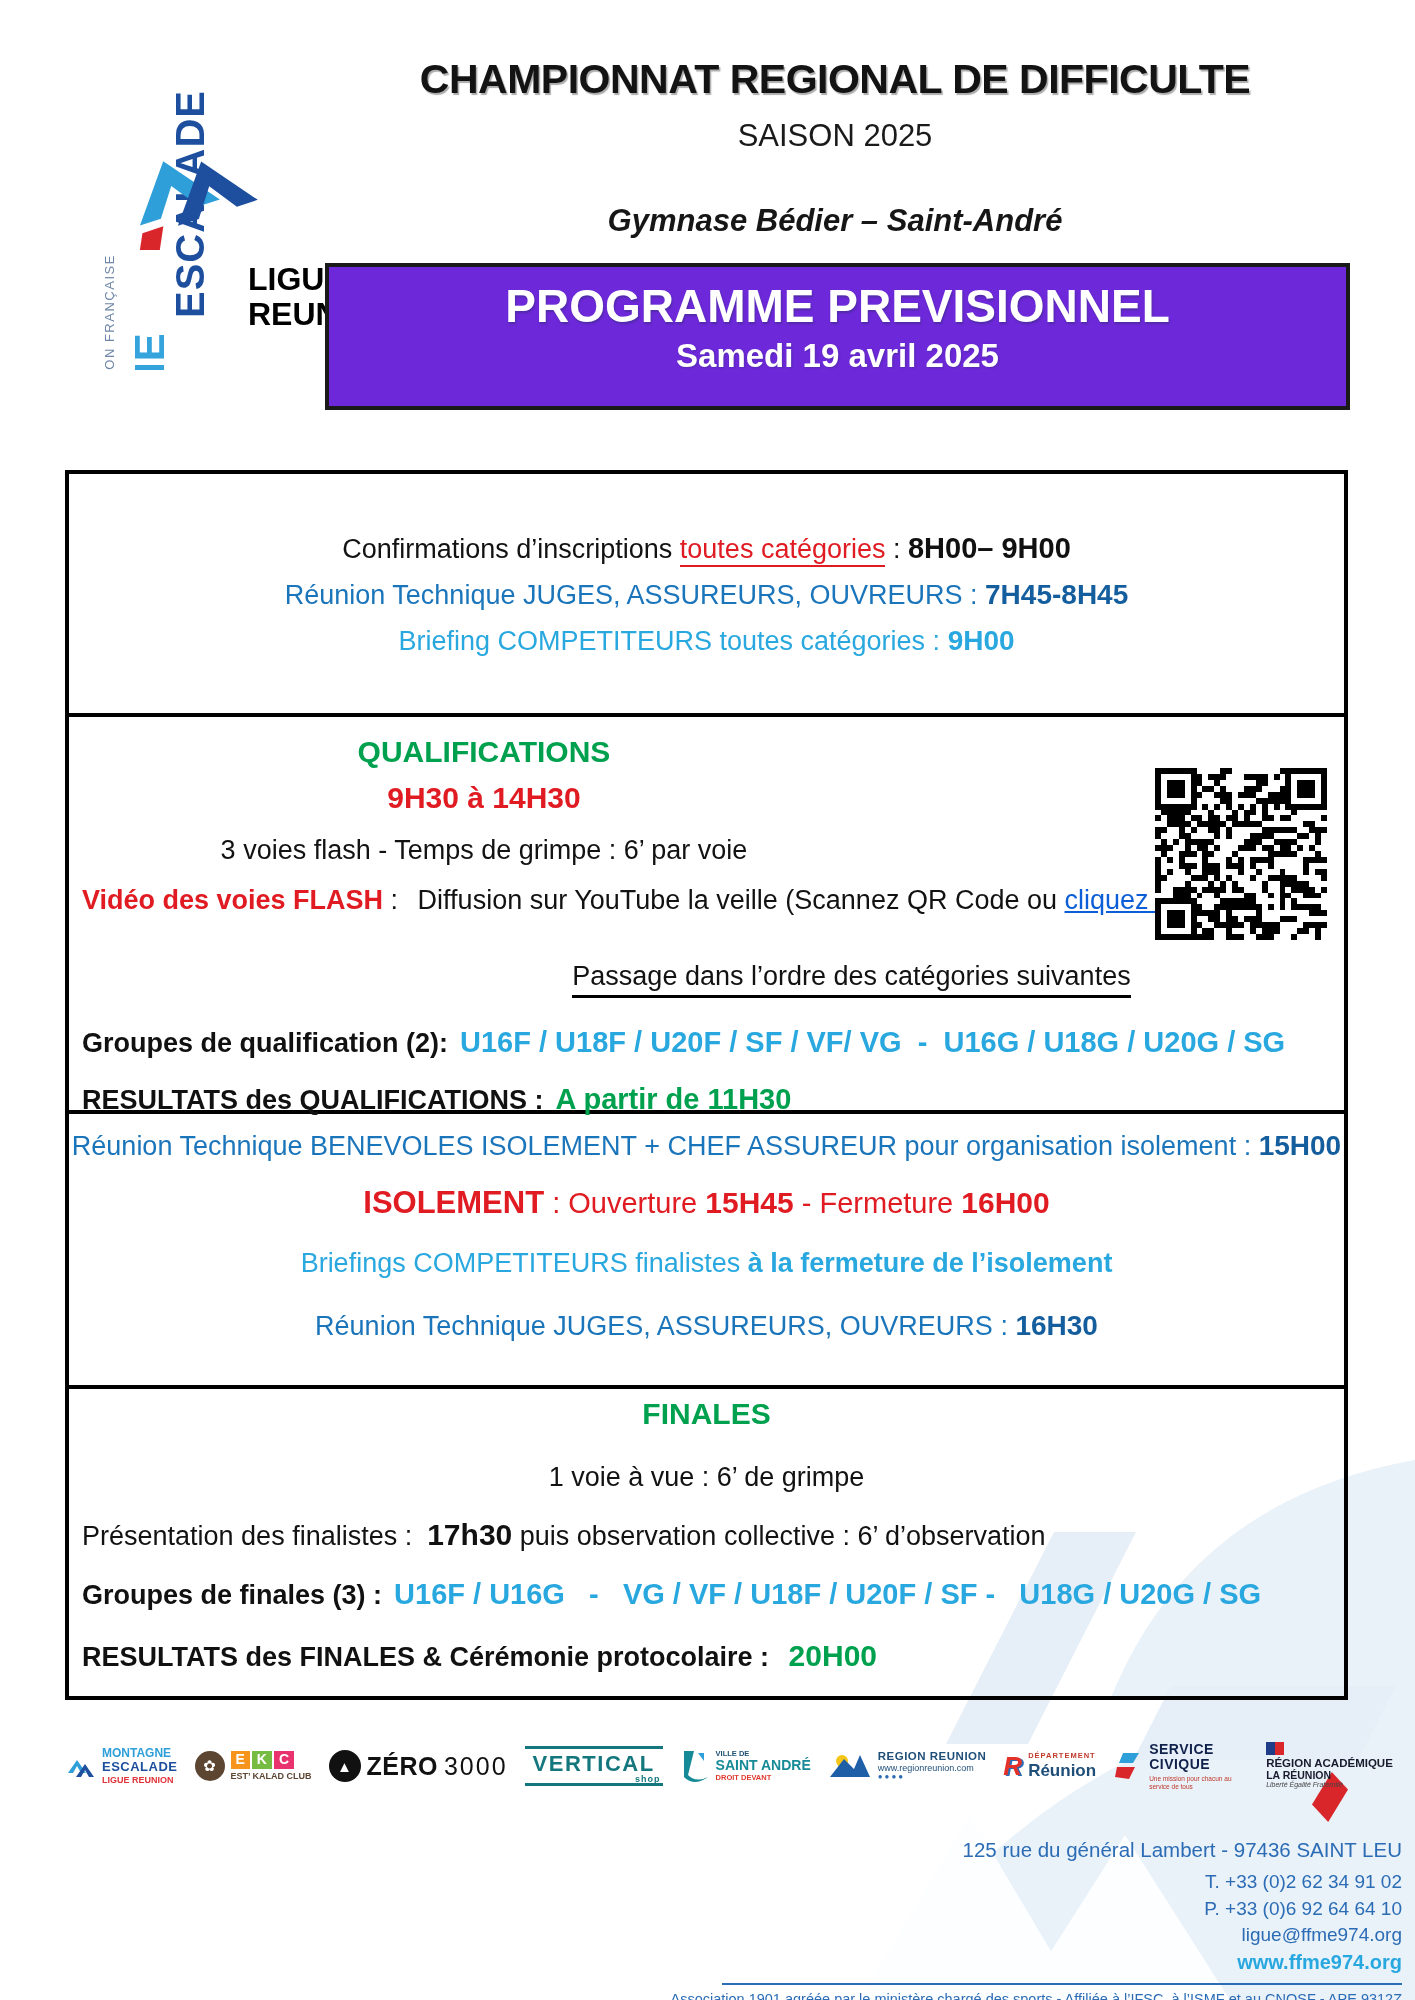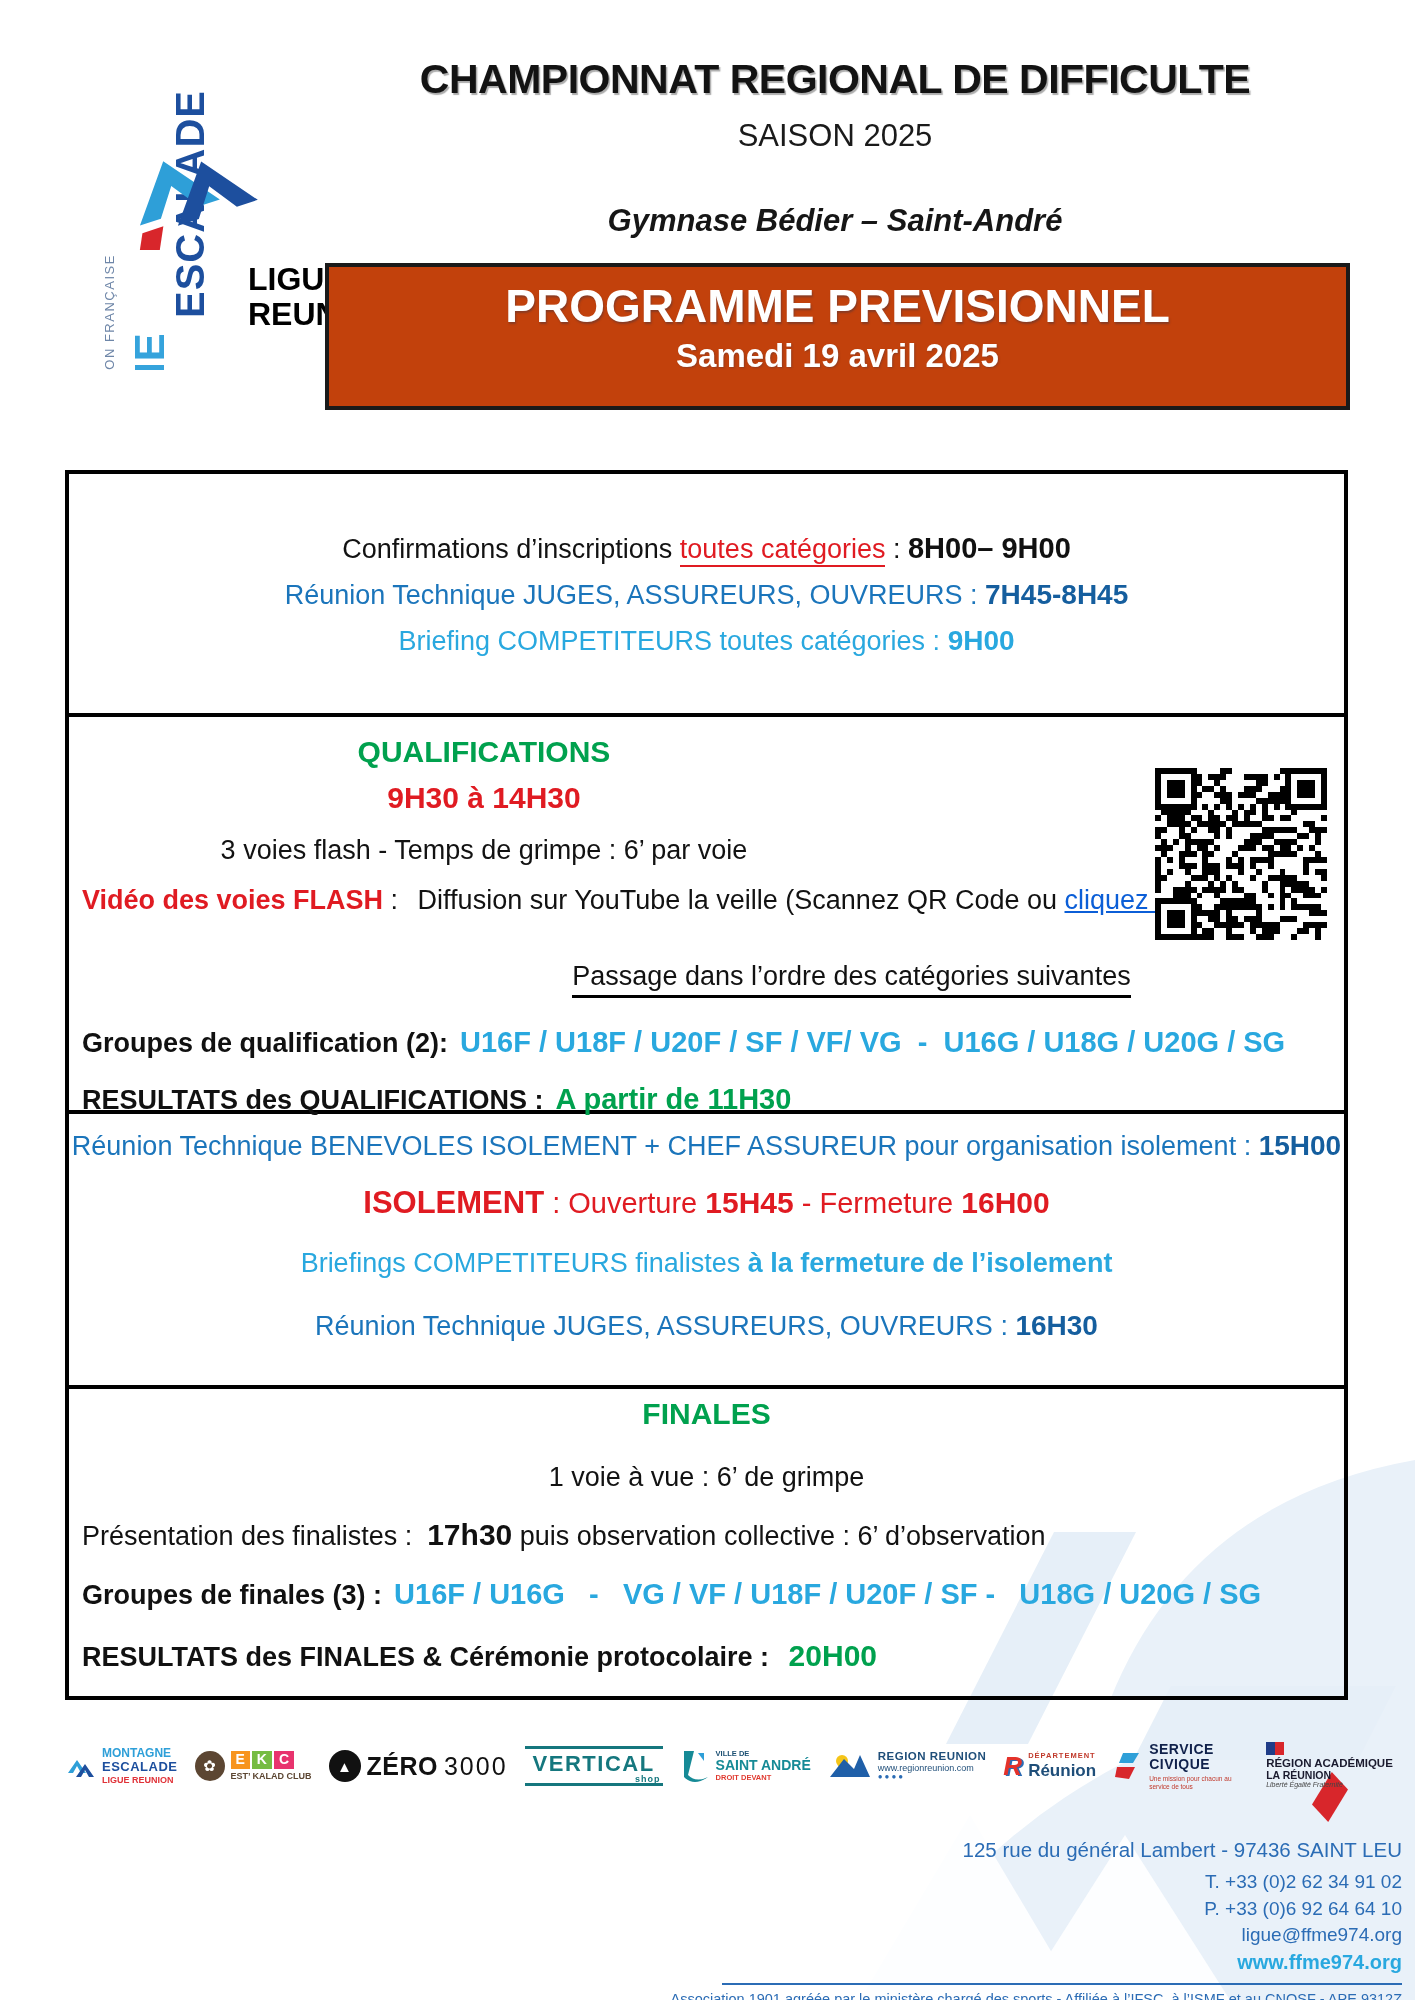--- a/index.html
+++ b/index.html
@@ -23,21 +23,21 @@
   .v-mont{left:38px;top:182px;height:360px;font-size:42px;font-weight:bold;color:#35A3DC;letter-spacing:1px;}
   .v-fed{left:14px;top:165px;height:240px;font-size:13px;color:#6E86A8;letter-spacing:1.5px;}
   .ffme-mark{position:absolute;left:10px;top:70px;}
   .ligue{position:absolute;left:160px;top:222px;font-size:32px;font-weight:bold;color:#000000;line-height:1.08;}
   
   .doc-title{position:absolute;left:320px;top:56px;width:1030px;text-align:center;font-size:41px;
              font-weight:bold;color:#131313;letter-spacing:-.5px;text-shadow:1.5px 1.5px 1px rgba(70,70,70,.45);}
   .season{position:absolute;left:320px;top:118px;width:1030px;text-align:center;font-size:31px;color:#1a1a1a;}
   .venue{position:absolute;left:320px;top:203px;width:1030px;text-align:center;font-size:31px;
          font-style:italic;font-weight:bold;color:#161616;}
-  .banner{position:absolute;left:325px;top:263px;width:1025px;height:147px;background:#c2410c;
+  .banner{position:absolute;left:325px;top:263px;width:1025px;height:147px;background:#6d28d9;
           border:4px solid #1a1a1a;box-sizing:border-box;text-align:center;}
   .banner-title{margin-top:12px;font-size:46px;font-weight:bold;color:#fff;text-shadow:1px 2px 2px rgba(30,50,80,.35);}
   .banner-date{margin-top:4px;font-size:33px;font-weight:bold;color:#fff;text-shadow:1px 1px 2px rgba(30,50,80,.3);}
   
   .schedule{position:absolute;left:65px;top:470px;width:1283px;height:1230px;border:4px solid #000;box-sizing:border-box;}
   .sec{box-sizing:border-box;width:100%;}
   .sec1{height:239px;padding-top:56px;}
   .sec2{height:397px;border-top:4px solid #000;position:relative;padding-top:16px;}
   .sec3{height:275px;border-top:4px solid #000;padding-top:14px;}
   .sec4{height:311px;border-top:4px solid #000;padding-top:6px;}

